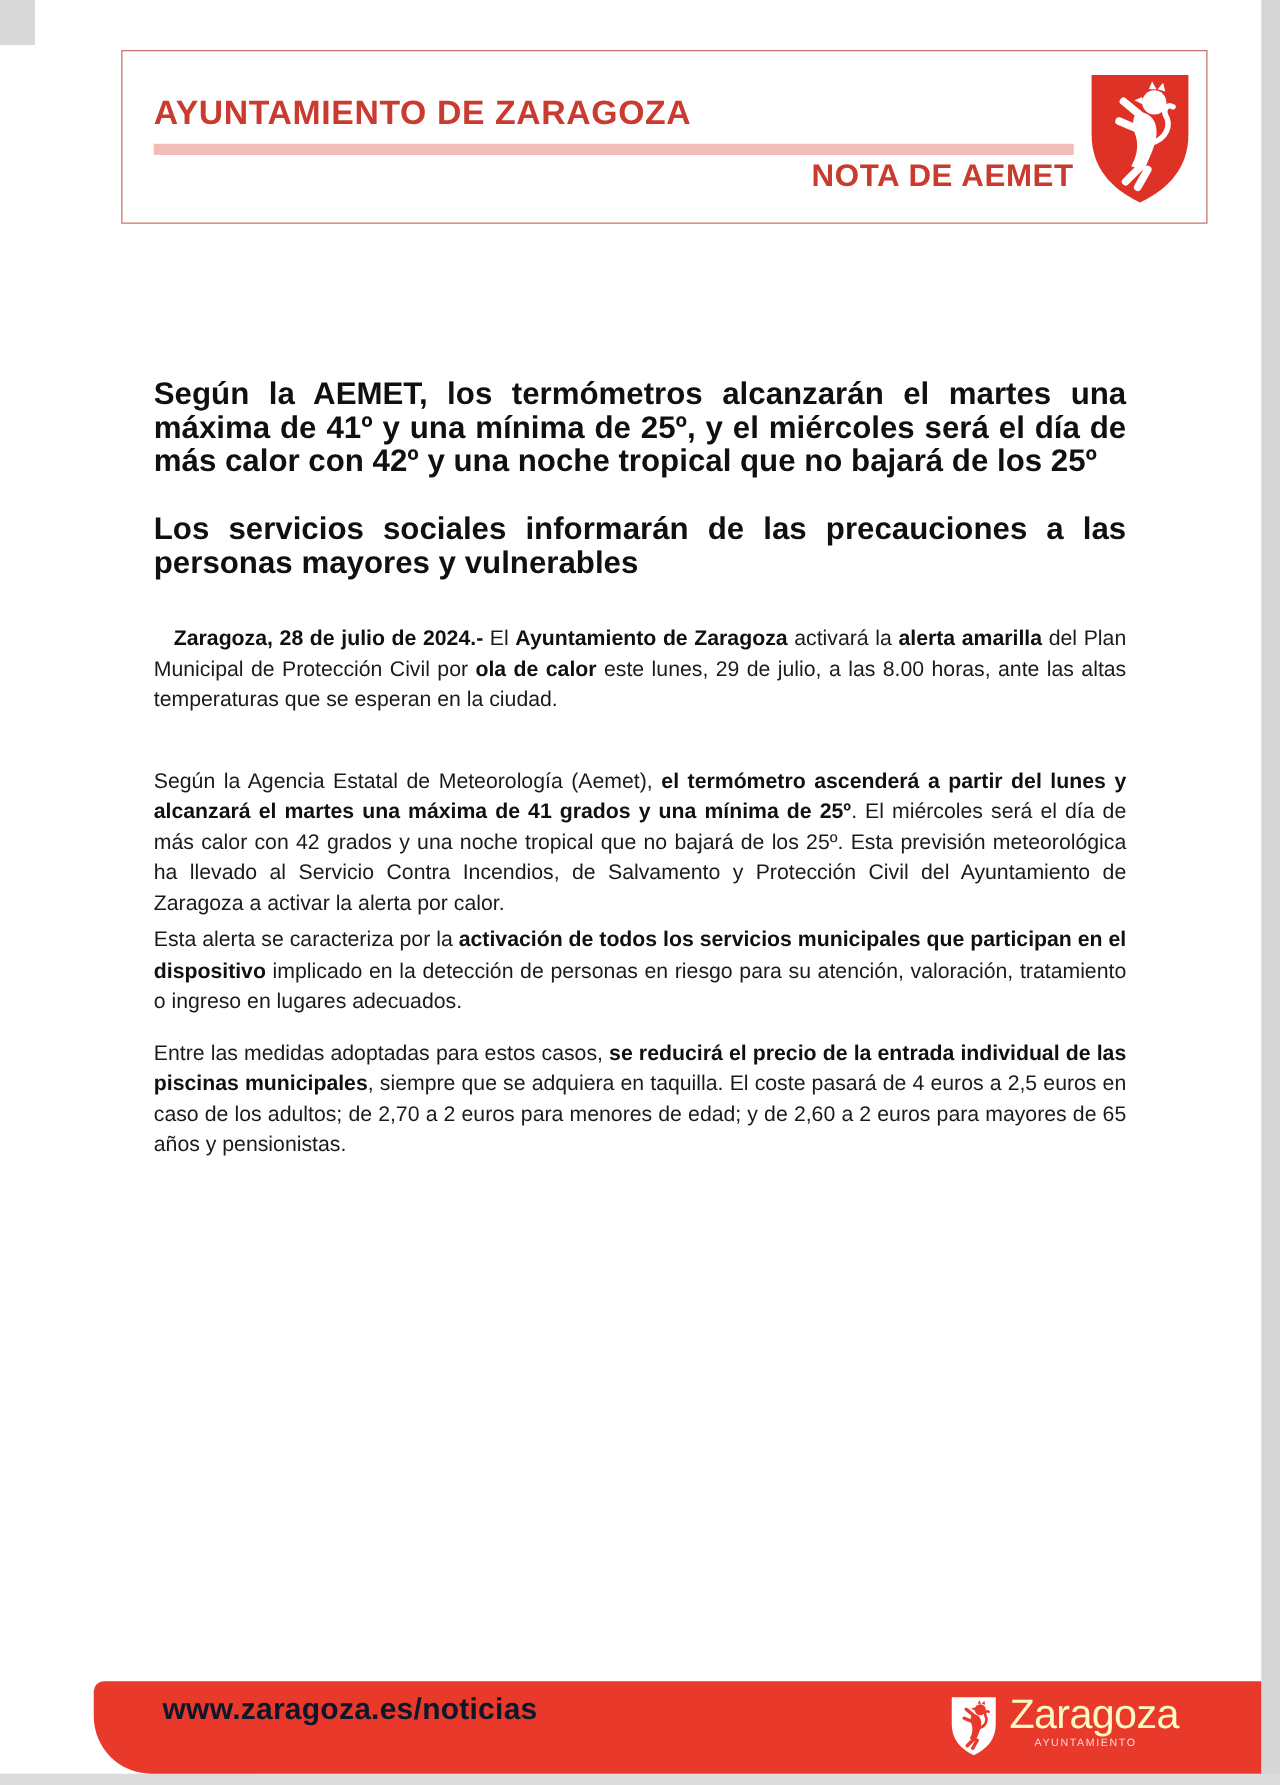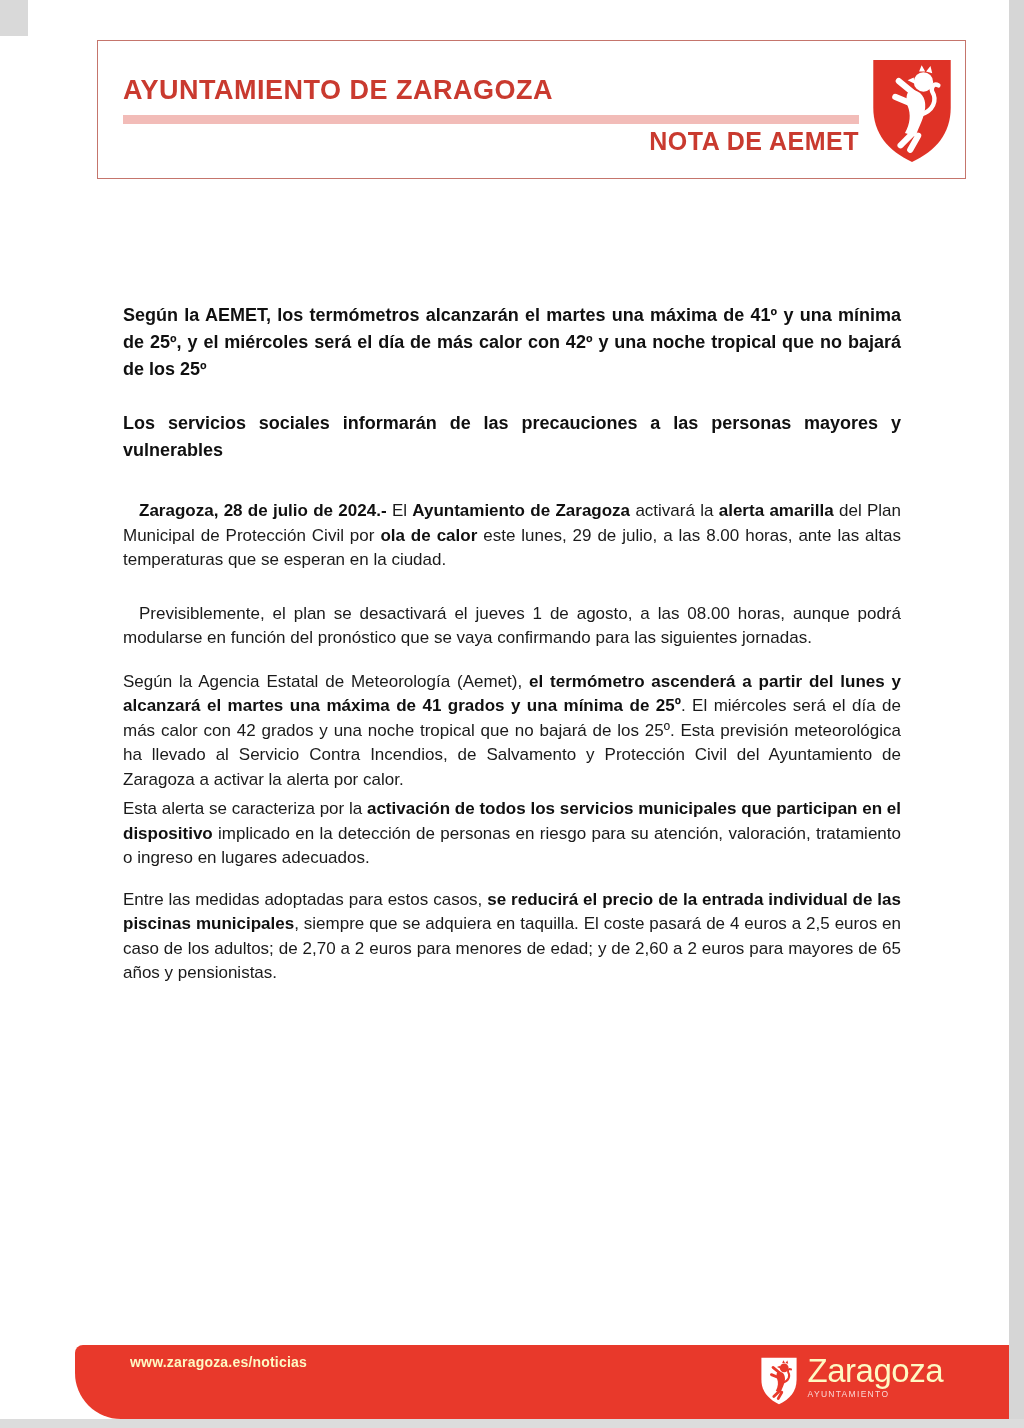--- a/index.html
+++ b/index.html
@@ -37,56 +37,56 @@
   }
   .header-shield { position:absolute; right:9px; top:15px; width:88px; height:110px; }
 
   
   main { position:absolute; left:123px; top:302px; width:778px; }
   h1.title {
     font-size:30px; line-height:1.25; font-weight:bold; letter-spacing:-0.3px;
     color:#101010; margin-bottom:27px;
   }
   p.subhead {
-    font-size:18px; line-height:27px; font-weight:bold; text-align:justify;
+    font-size:25px; line-height:27px; font-weight:bold; text-align:justify;
     color:#101010; margin-bottom:27px;
   }
   p.subhead.s2 { margin-bottom:28px; }
   p.subhead.s3 { margin-bottom:35px; }
   p.body-p {
     font-size:17px; line-height:24.5px; text-align:justify; color:#1a1a1a;
   }
   p.body-p b { font-weight:bold; color:#101010; }
   p.indent { text-indent:16px; }
-  .p1 { margin-bottom:29px; }
+  .p1 { margin-bottom:40px; }
   .p2 { margin-bottom:19px; }
   .p3 { margin-bottom:5px; }
   .p4 { margin-bottom:17px; }
   .p5 { margin-bottom:26px; }
   .p6 { margin-bottom:0; }
 
   
   .footer-bar {
     position:absolute; left:75px; right:15px; top:1345px; height:74px;
     background:var(--footer-red, #e8392b);
     border-radius:8px 0 0 46px;
   }
   .footer-site {
     position:absolute; left:55px; top:9px;
-    font-size:14px; font-weight:bold; color:#fef9c3; letter-spacing:0.2px;
+    font-size:24px; font-weight:bold; color:#0f172a; letter-spacing:0.2px;
   }
   .footer-social { position:absolute; left:46px; top:38px; display:flex; align-items:center; }
   .footer-social .icon { width:27px; height:27px; flex:0 0 auto; }
   .footer-social .handle { font-size:16px; color:#ffffff; margin-left:8px; letter-spacing:0.3px; }
   .footer-social .gap { width:22px; }
   .footer-brand { position:absolute; right:66px; top:8px; display:flex; align-items:flex-start; }
   .footer-brand .brand-shield { width:40px; height:50px; margin-top:3px; }
   .brand-text { margin-left:9px; display:flex; flex-direction:column; }
   .brand-name { font-size:33px; font-weight:normal; color:#fef9c3; line-height:1.1; letter-spacing:-0.5px; }
-  .brand-subtitle { font-size:8.5px; letter-spacing:1.3px; color:rgba(255,255,255,0.8); margin:0 0 0 0; }
+  .brand-subtitle { font-size:8.5px; letter-spacing:1.3px; color:rgba(255,255,255,0.8); margin:0 0 0 20px; }
 
   
   .shield-red   { --shield-bg:var(--shield-red,#df3226); --shield-fg:#ffffff; }
   .shield-white { --shield-bg:#ffffff; --shield-fg:var(--footer-red,#e8392b); }
   .hidden-defs  { position:absolute; width:0; height:0; overflow:hidden; }
 </style>
 </head>
 <body>
 
 <svg class="hidden-defs" aria-hidden="true">
@@ -122,21 +122,20 @@
     <use href="#sym-lion-shield"></use>
   </svg>
 </header>
 
 <main>
 
   <p class="subhead s1">Según la AEMET, los termómetros alcanzarán el martes una máxima de 41º y una mínima de 25º, y el miércoles será el día de más calor con 42º y una noche tropical que no bajará de los 25º</p>
   <p class="subhead s3">Los servicios sociales informarán de las precauciones a las personas mayores y vulnerables</p>
 
   <p class="body-p p1 indent"><b>Zaragoza, 28 de julio de 2024.- </b><span>El </span><b>Ayuntamiento de Zaragoza</b><span> activará la </span><b>alerta amarilla</b><span> del Plan Municipal de Protección Civil por </span><b>ola de calor</b><span> este lunes, 29 de julio, a las 8.00 horas, ante las altas temperaturas que se esperan en la ciudad.</span></p>
-  <p class="body-p p2 indent"><span>Previsiblemente, el plan se desactivará el jueves 1 de agosto, a las 08.00 horas, aunque podrá modularse en función del pronóstico que se vaya confirmando para las siguientes jornadas.</span></p>
   <p class="body-p p3"><span>Según la Agencia Estatal de Meteorología (Aemet), </span><b>el termómetro ascenderá a partir del lunes y alcanzará el martes una máxima de 41 grados y una mínima de 25º</b><span>. El miércoles será el día de más calor con 42 grados y una noche tropical que no bajará de los 25º. Esta previsión meteorológica ha llevado al Servicio Contra Incendios, de Salvamento y Protección Civil del Ayuntamiento de Zaragoza a activar la alerta por calor.</span></p>
   <p class="body-p p4"><span>Esta alerta se caracteriza por la </span><b>activación de todos los servicios municipales que participan en el dispositivo</b><span> implicado en la detección de personas en riesgo para su atención, valoración, tratamiento o ingreso en lugares adecuados.</span></p>
   <p class="body-p p6"><span>Entre las medidas adoptadas para estos casos, </span><b>se reducirá el precio de la entrada individual de las piscinas municipales</b><span>, siempre que se adquiera en taquilla. El coste pasará de 4 euros a 2,5 euros en caso de los adultos; de 2,70 a 2 euros para menores de edad; y de 2,60 a 2 euros para mayores de 65 años y pensionistas.</span></p>
 </main>
 
 <footer class="footer-bar">
   <div class="footer-site">www.zaragoza.es/noticias</div>
 
 
   <div class="footer-brand">

